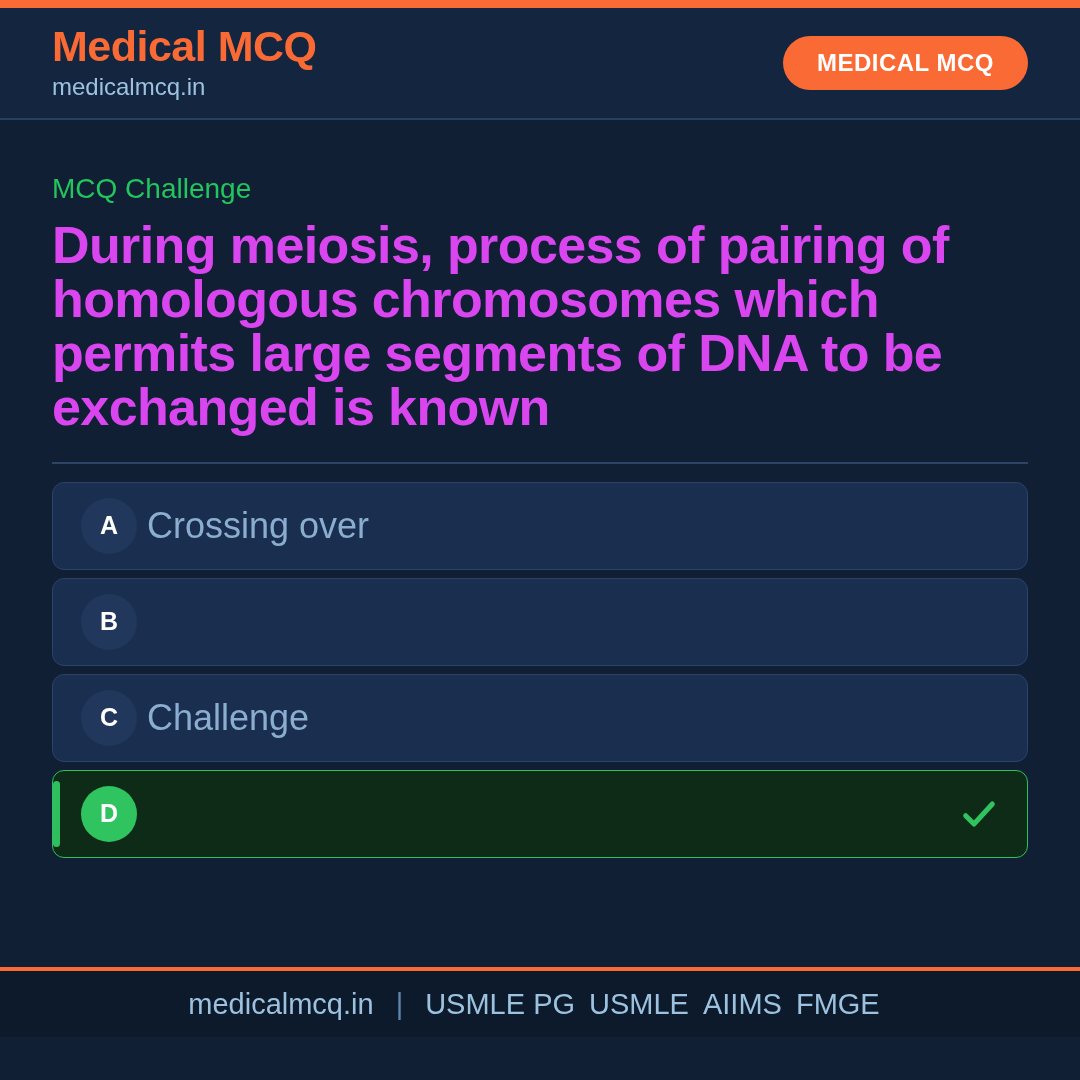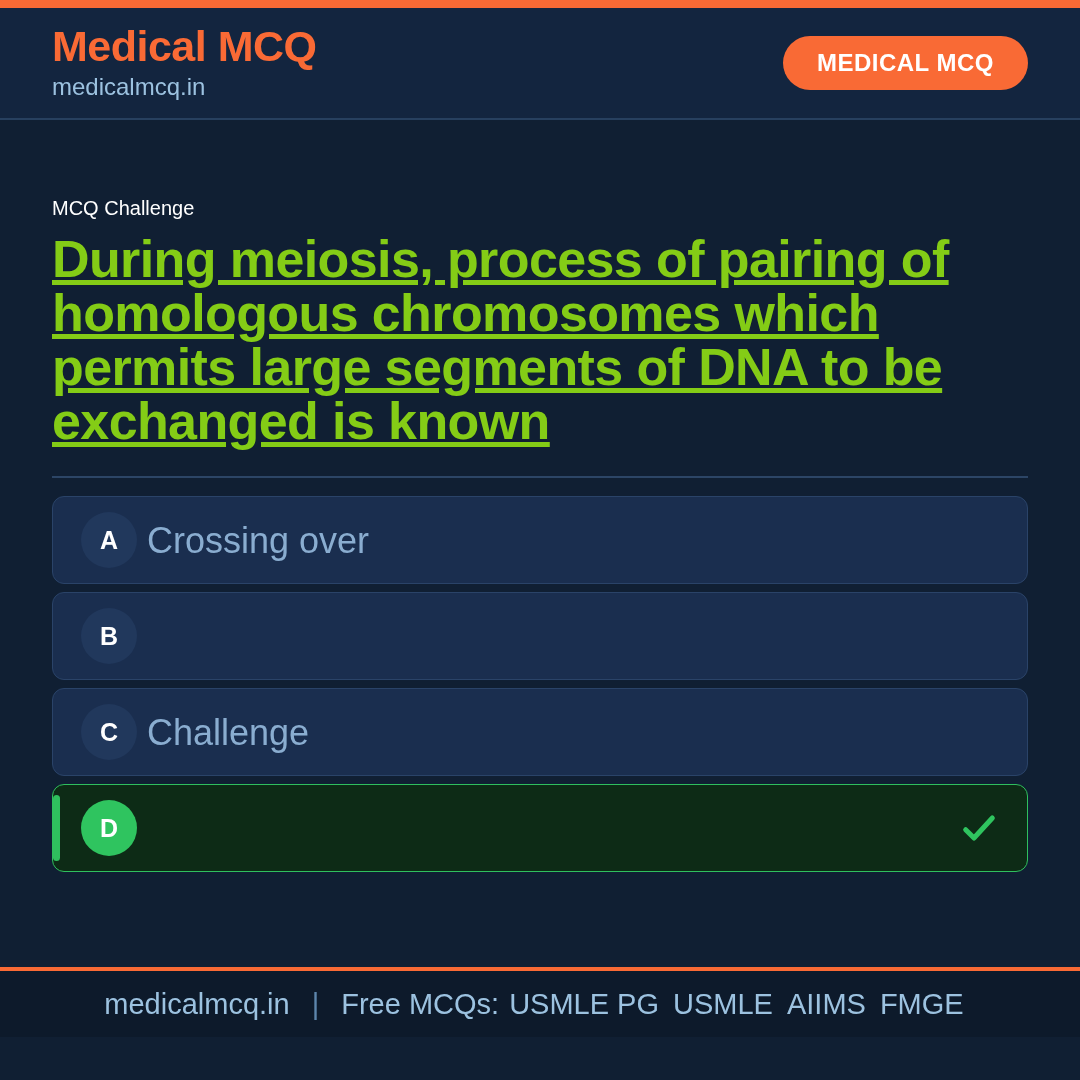--- a/index.html
+++ b/index.html
@@ -74,34 +74,33 @@
   
   .main {
     flex: 1 1 auto;
     padding: 0 52px;
     box-sizing: border-box;
     display: flex;
     flex-direction: column;
     justify-content: flex-start;
   }
   .eyebrow {
-    margin-top: 76px;
-    font-size: 20px;
-    color: #ffffff;
+    margin-top: 52px;
+    font-size: 28px;
+    color: #22c55e;
     line-height: 1.2;
   }
   .question {
     margin-top: 12px;
     font-size: 52px;
     font-weight: bold;
-    color: #84cc16;
+    color: #d946ef;
     line-height: 1.04;
     letter-spacing: -0.6px;
     max-width: 990px;
-    text-decoration: underline;
   }
   .divider {
     margin-top: 28px;
     height: 2px;
     background: #2c4566;
     width: 100%;
   }
 
   
   .options {
@@ -246,21 +245,20 @@
           </svg>
       </div>
 
     </div>
   </div>
 
   <div class="footer">
     <div class="footer-inner">
       <span class="footer-site">medicalmcq.in</span>
       <span class="footer-sep">|</span>
-      <span class="footer-label">Free MCQs:</span>
       <span class="footer-exam">USMLE PG</span>
       <span class="footer-exam">USMLE</span>
       <span class="footer-exam">AIIMS</span>
       <span class="footer-exam">FMGE</span>
     </div>
   </div>
 
 </div>
 
 </body></html>

